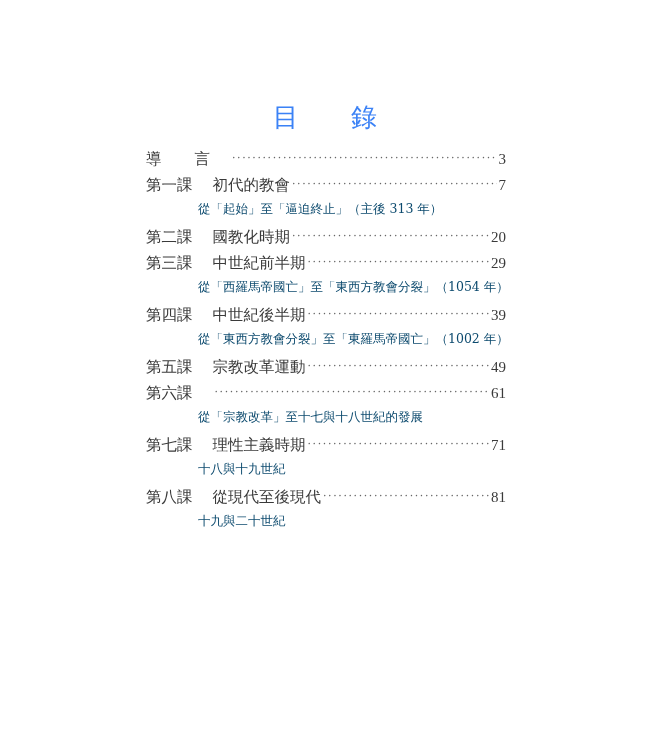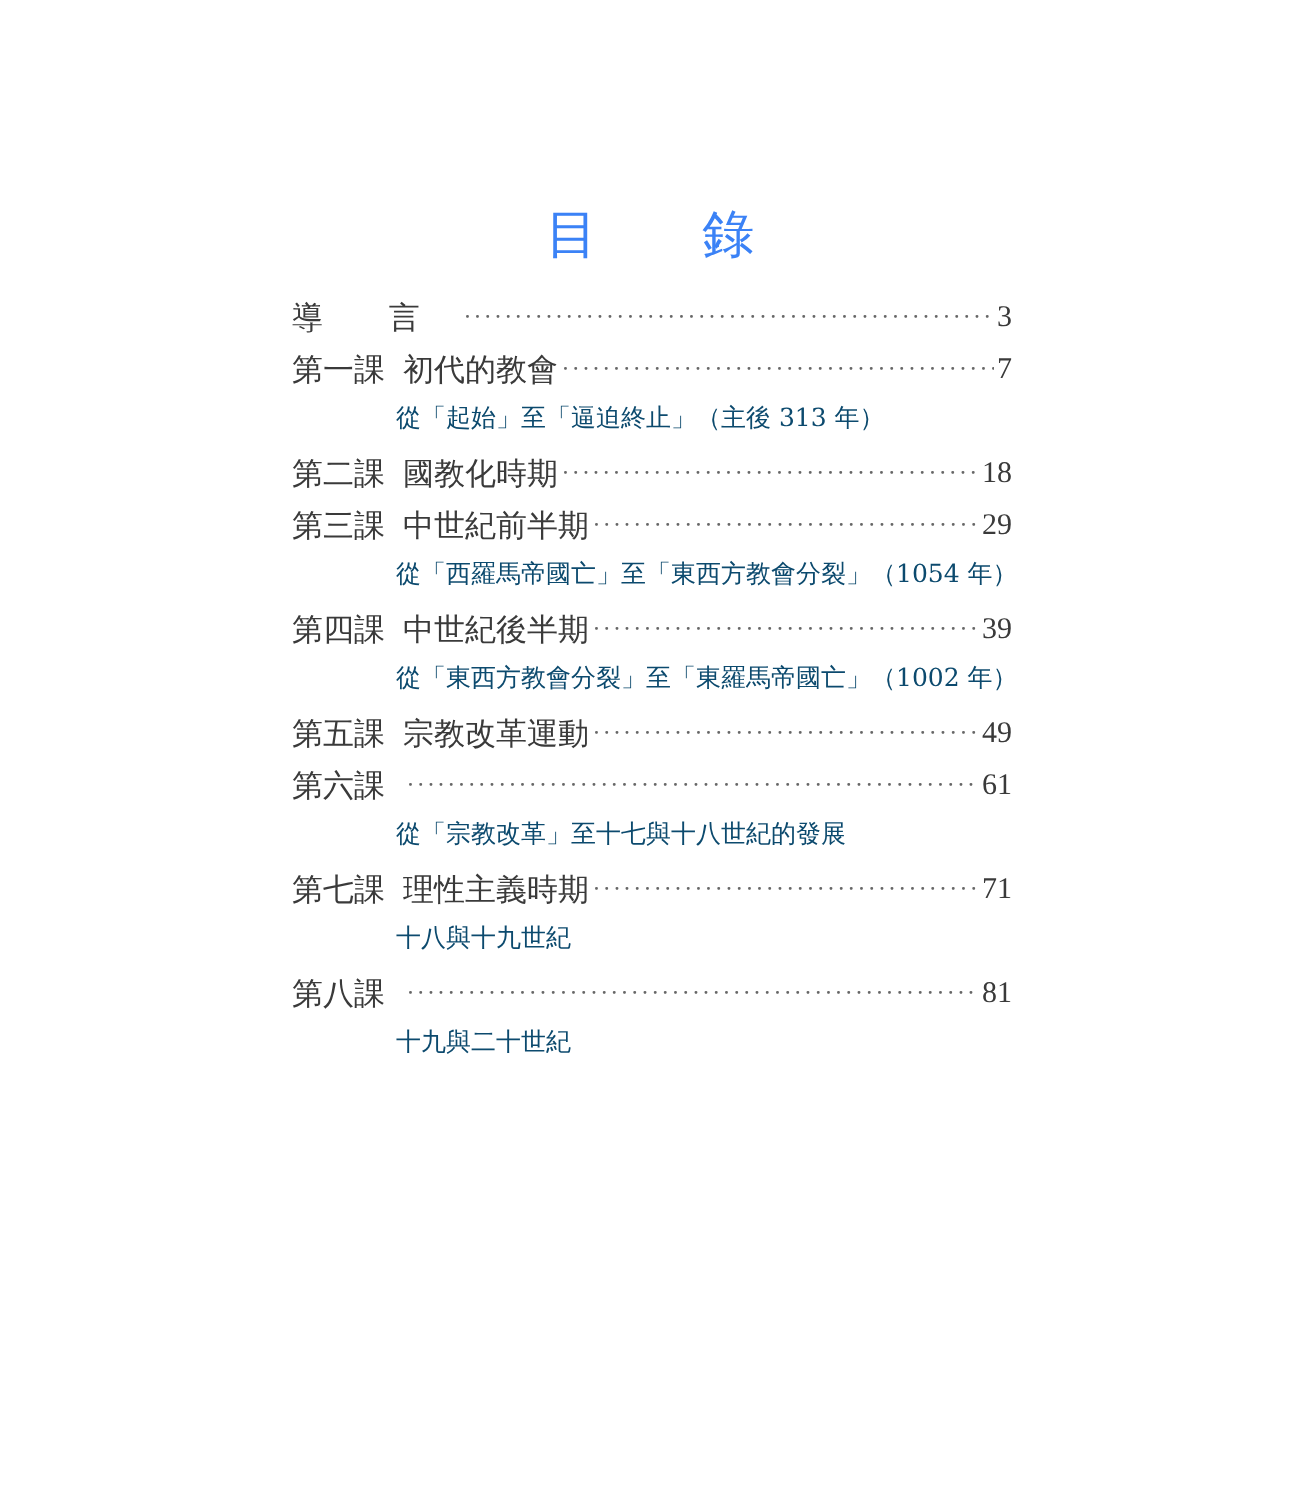--- a/index.html
+++ b/index.html
@@ -36,21 +36,21 @@
     .entry {
       display: flex;
       align-items: center;
       height: 26px;
       font-size: 15.5px;
       color: #3a3a3a;
       white-space: nowrap;
     }
     .entry .num {
       flex: 0 0 auto;
-      margin-right: 9px;
+      margin-right: 20px;
     }
     .entry .num.intro {
       letter-spacing: 14px;
       margin-right: 6px;
     }
     .entry .title {
       flex: 0 0 auto;
       font-family: Liberation Serif, serif;
     }
     .entry .leader {
@@ -98,21 +98,21 @@
     <span class="title">初代的教會</span>
     <span class="leader"></span>
     <span class="page">7</span>
   </div>
   <div class="sub">從「起始」至「逼迫終止」（主後 313 年）</div>
 
   <div class="entry">
     <span class="num">第二課</span>
     <span class="title">國教化時期</span>
     <span class="leader"></span>
-    <span class="page">18</span>
+    <span class="page">20</span>
   </div>
 
   <div class="entry">
     <span class="num">第三課</span>
     <span class="title">中世紀前半期</span>
     <span class="leader"></span>
     <span class="page">29</span>
   </div>
   <div class="sub">從「西羅馬帝國亡」至「東西方教會分裂」（1054 年）</div>
 
@@ -141,18 +141,19 @@
   <div class="entry">
     <span class="num">第七課</span>
     <span class="title">理性主義時期</span>
     <span class="leader"></span>
     <span class="page">71</span>
   </div>
   <div class="sub">十八與十九世紀</div>
 
   <div class="entry">
     <span class="num">第八課</span>
+    <span class="title">從現代至後現代</span>
     <span class="leader"></span>
     <span class="page">81</span>
   </div>
   <div class="sub">十九與二十世紀</div>
 
 </div>
 
 </body></html>

